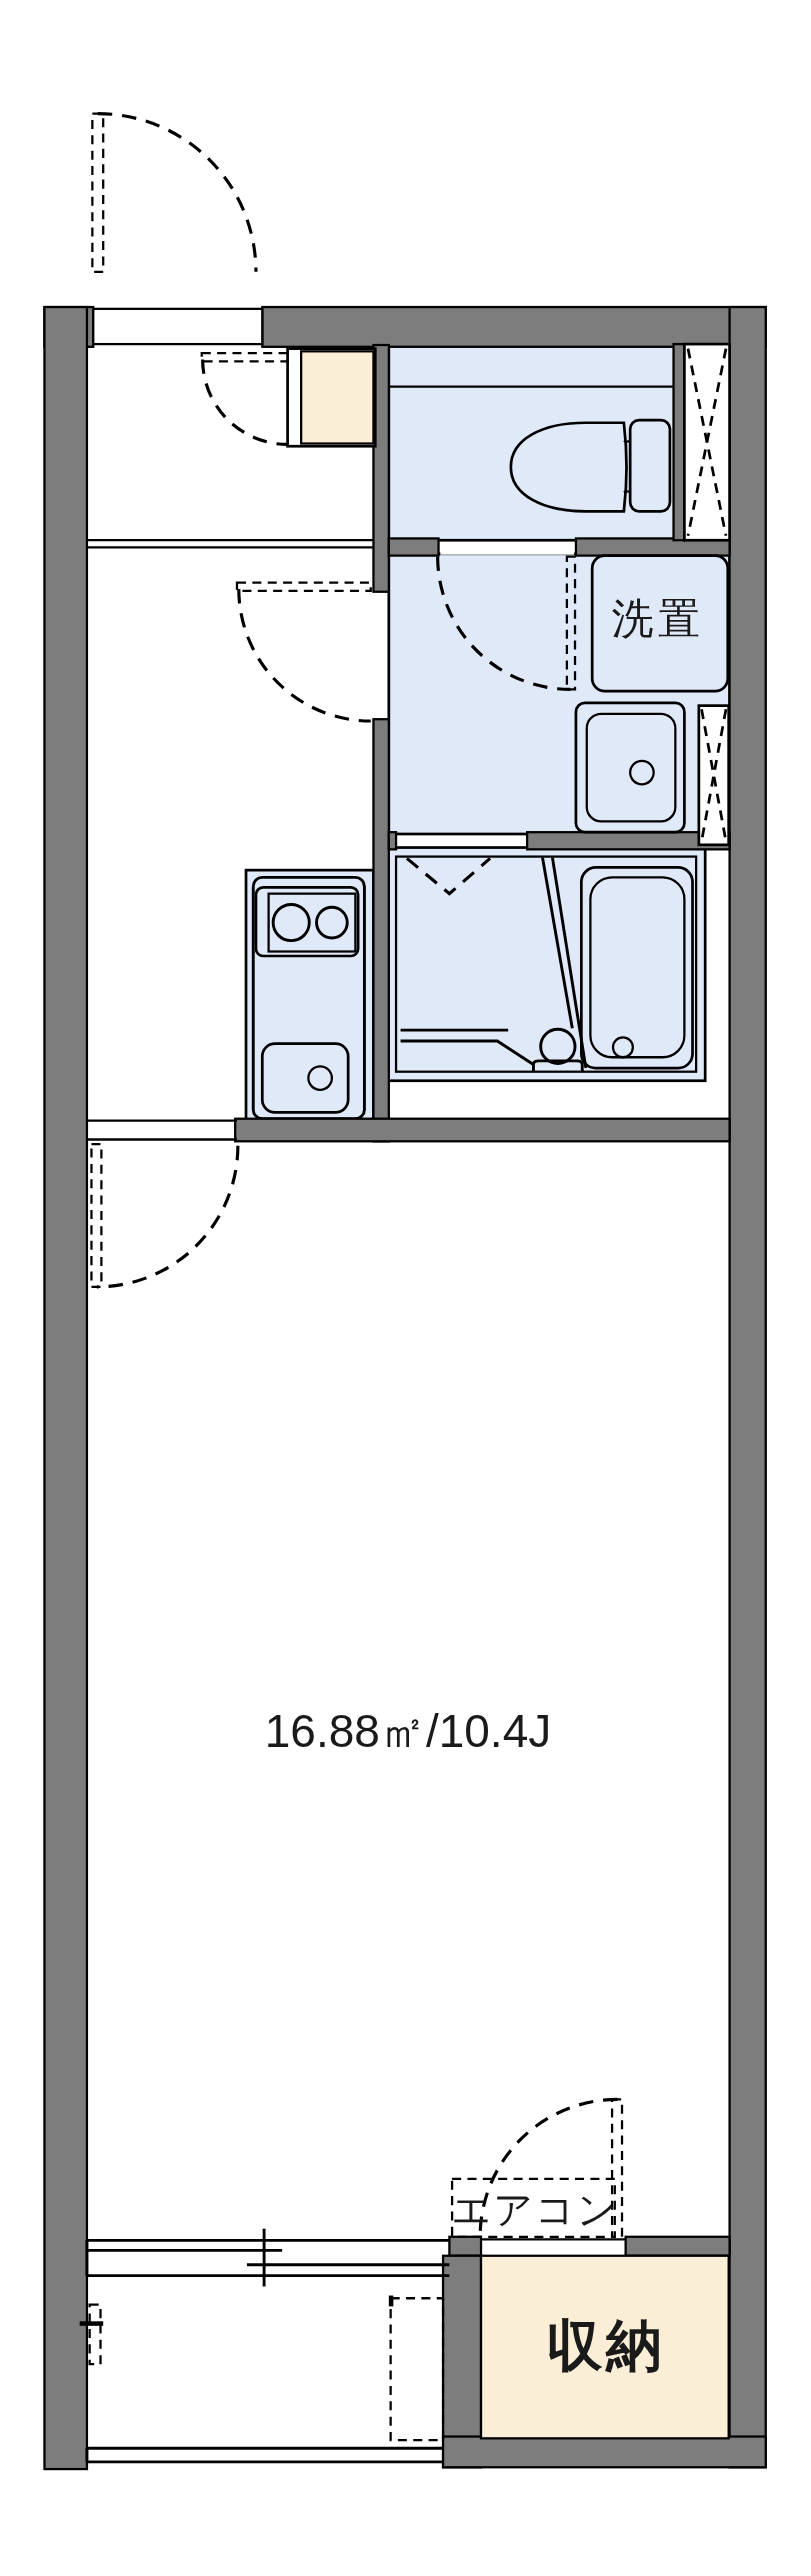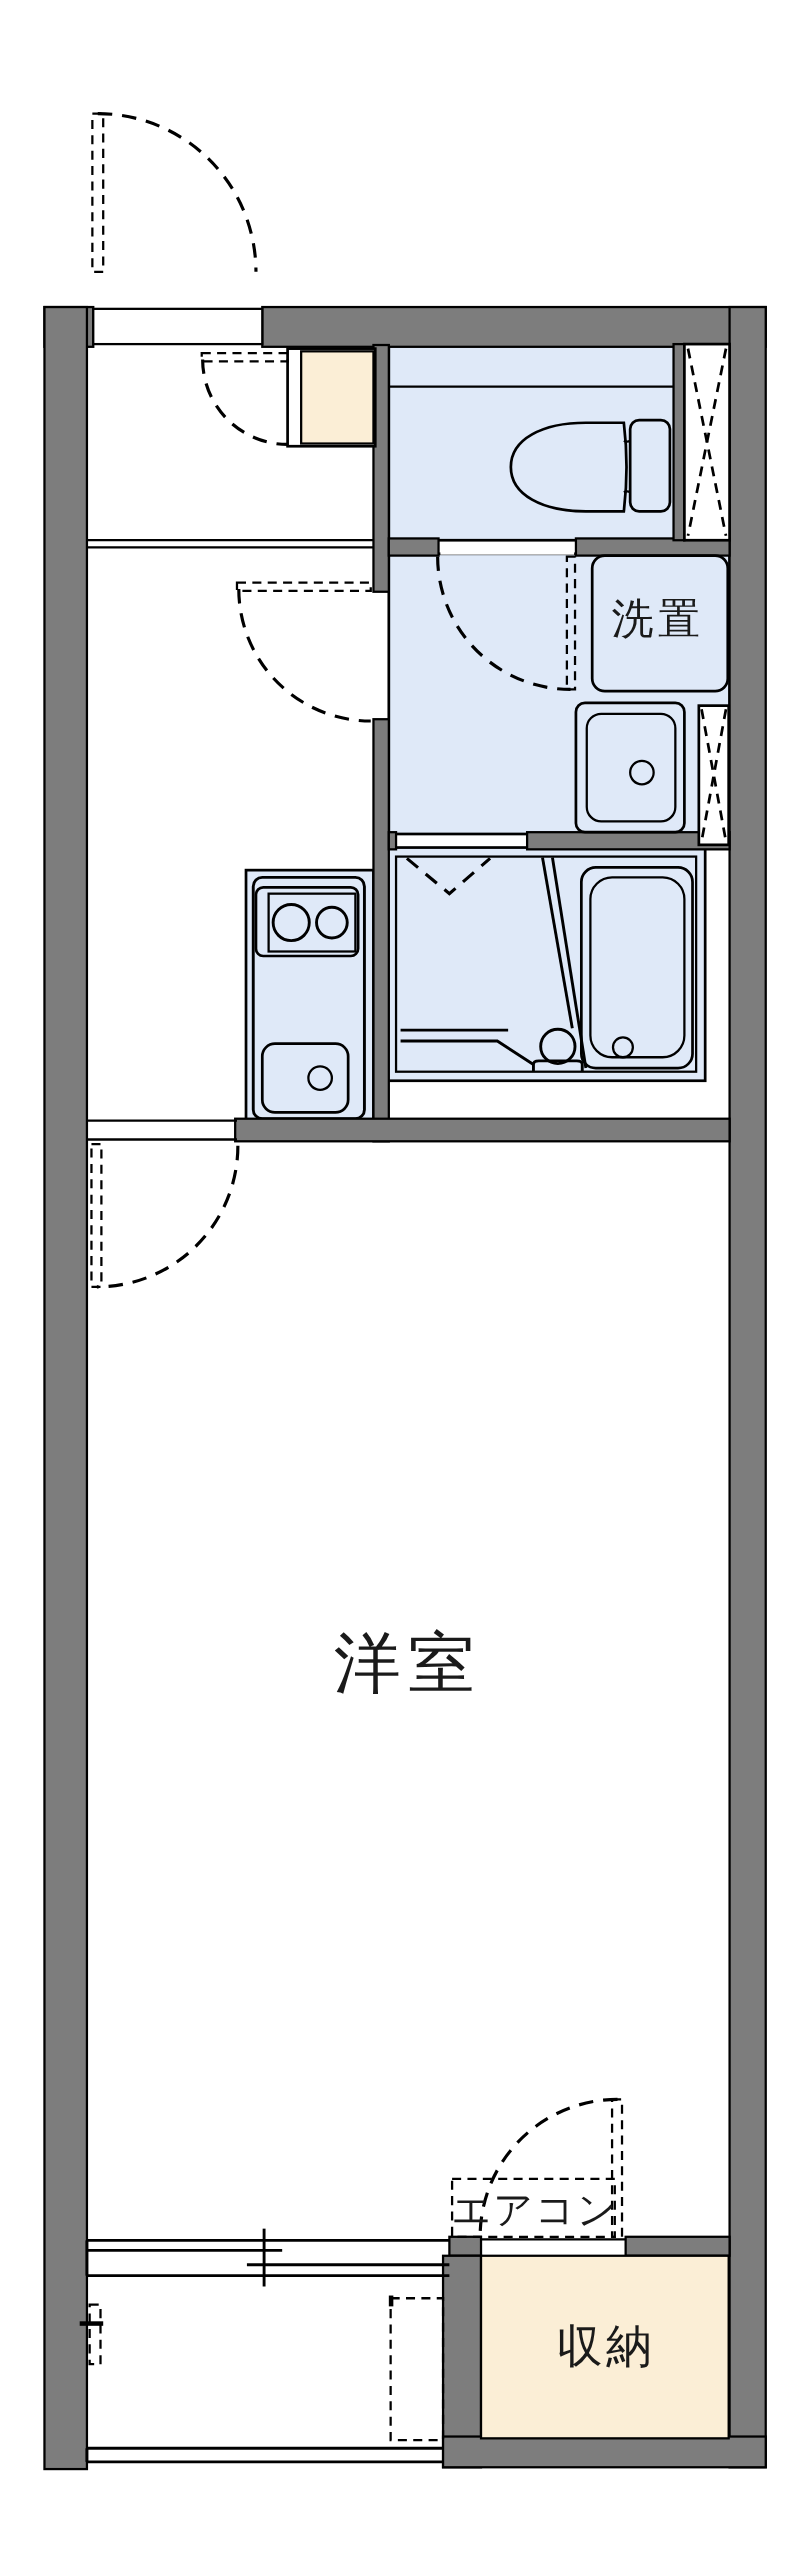--- a/index.html
+++ b/index.html
@@ -23,21 +23,21 @@
   .panel{stroke:var(--line);stroke-width:2.5;fill:none;stroke-dasharray:10 7;}
   .hatch{stroke:var(--line);stroke-width:3;fill:none;stroke-dasharray:11 8;}
   .nofill{fill:none;stroke:var(--line);}
   
   .lbl{position:absolute;transform:translate(-50%,-50%);white-space:nowrap;color:var(--ink);
        text-align:center;line-height:1;}
   .lbl-washer{font-size:42px;letter-spacing:4.5px;}
   .lbl-room{font-size:67px;letter-spacing:7.2px;}
   .lbl-area{font-size:46px;letter-spacing:0px;}
   .lbl-aircon{font-size:39px;letter-spacing:1.8px;}
-  .lbl-closet{font-size:46px;letter-spacing:3.6px;}
+  .lbl-closet{font-size:56px;letter-spacing:3.6px;font-weight:bold;}
 </style>
 </head>
 <body>
 
 <div id="stage">
   <svg id="plan-svg" width="812" height="2576" viewBox="0 0 898 2850">
 
     <g>
       <rect x="430" y="364" width="317" height="216" class="wet"></rect>
       <line x1="431" y1="410" x2="746" y2="410" class="ln"></line>
@@ -195,20 +195,20 @@
       <line x1="88" y1="2553" x2="114" y2="2553" stroke="#000" stroke-width="5"></line>
     </g>
     <g>
       <rect x="432" y="2525" width="58" height="157" class="panel" stroke-dasharray="10 8"></rect>
       <rect x="430" y="2522" width="5" height="12" fill="#000"></rect>
     </g>
   </svg>
 
   <div class="lbl lbl-washer" style="left:658px;top:603px;">洗置</div>
 
-  <div class="lbl lbl-room" style="left:408px;top:1646px;">洋室</div>
-
+
+  <div class="lbl lbl-area" style="left:408px;top:1715px;">16.88㎡/10.4J</div>
 
   <div class="lbl lbl-aircon" style="left:535px;top:2193px;">エアコン</div>
 
   <div class="lbl lbl-closet" style="left:606px;top:2330px;">収納</div>
 </div>
 
 
 </body></html>

